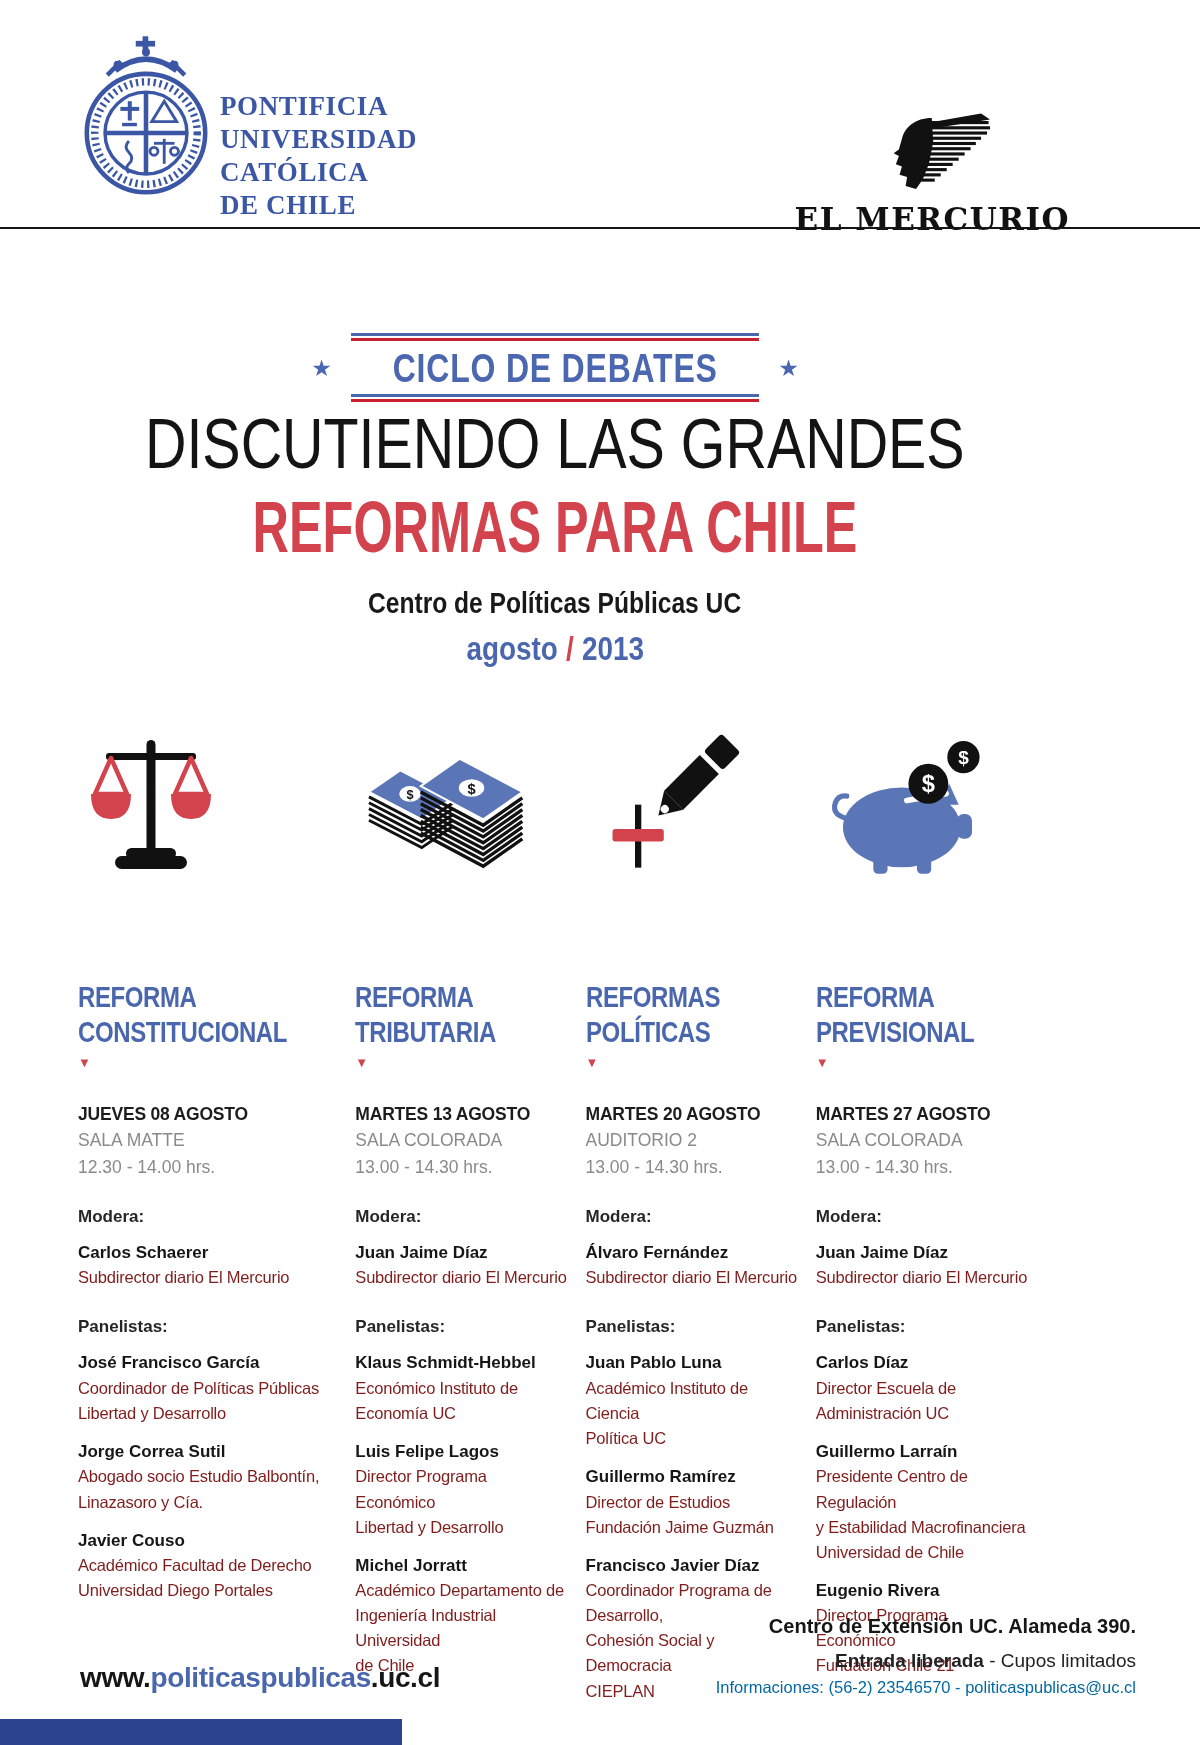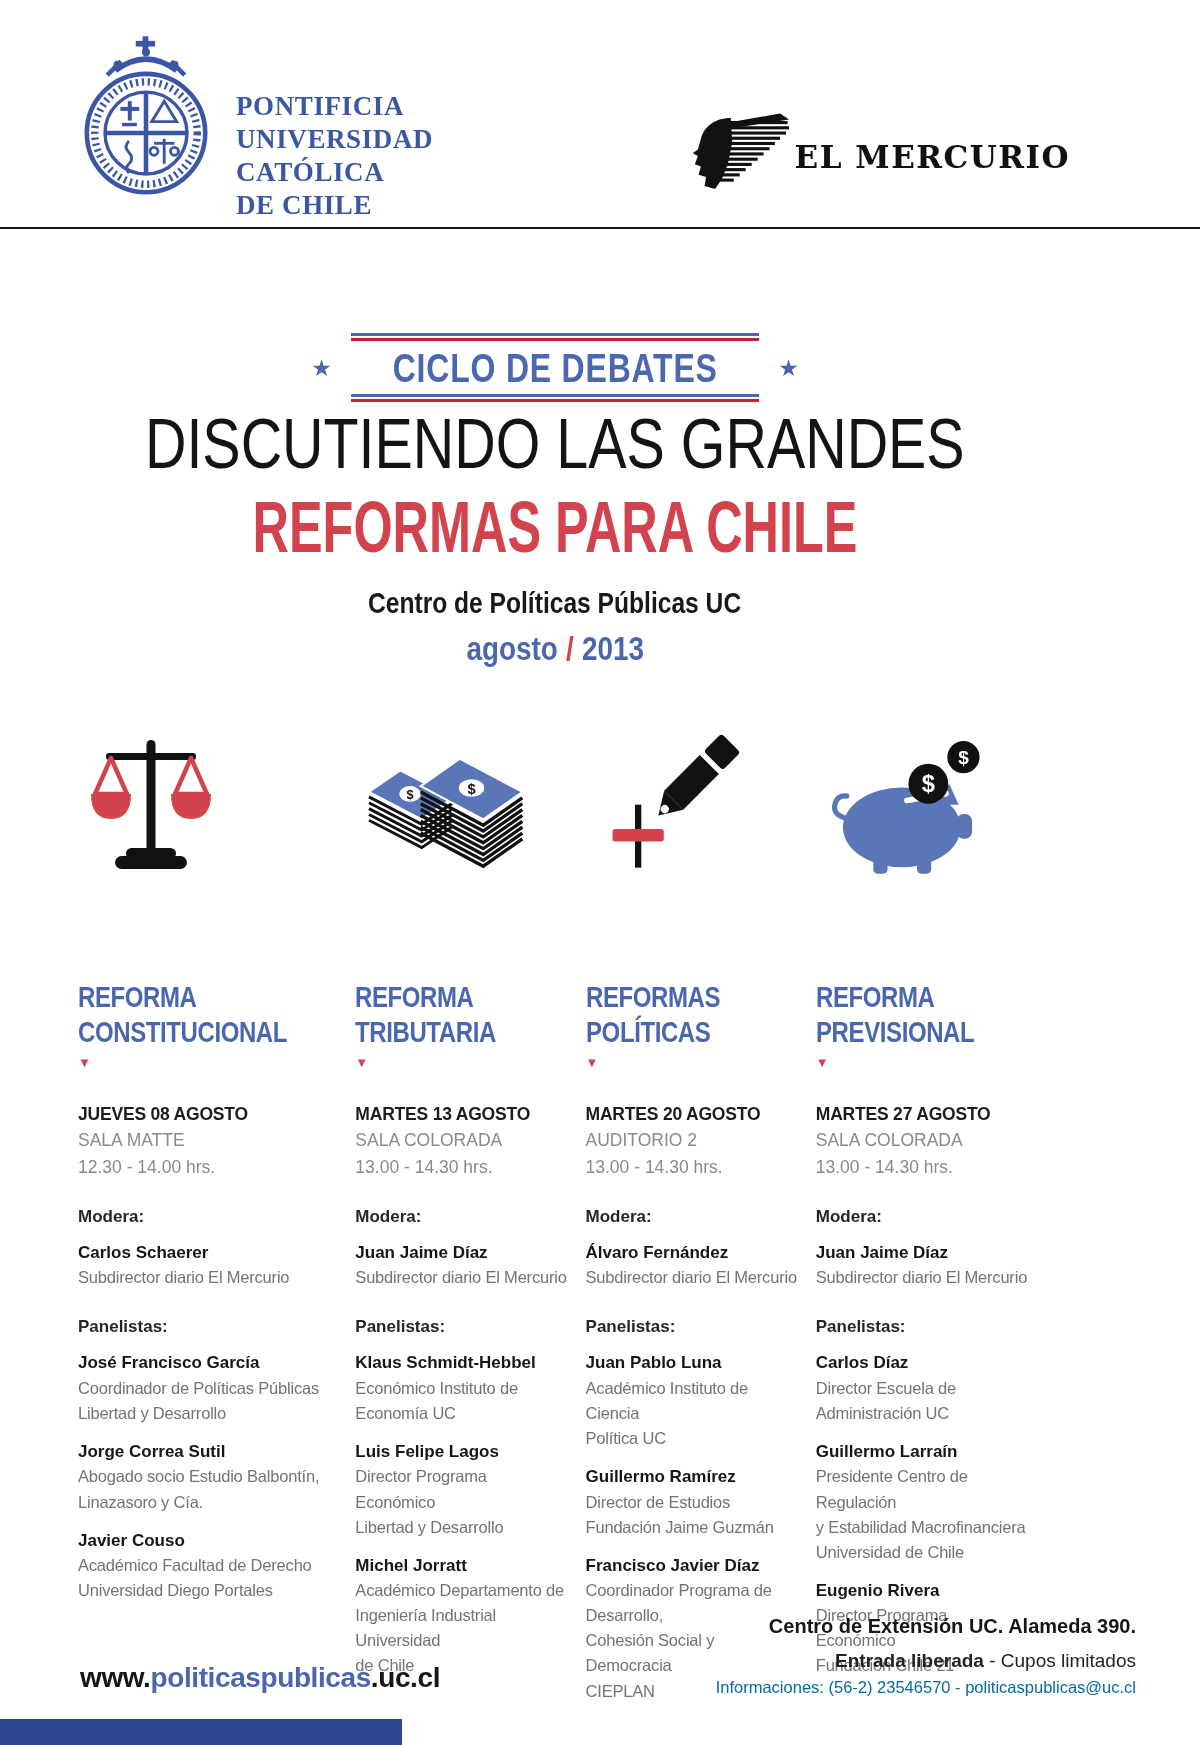--- a/index.html
+++ b/index.html
@@ -2,25 +2,25 @@
 <html><head>
 <meta charset="utf-8">
 <style>
   html,body{margin:0;padding:0;background:#ffffff;}
   .poster{position:relative;width:1200px;height:1745px;background:#fff;overflow:hidden;
           font-family:"Liberation Sans",sans-serif;color:#1c1c1c;}
 
   
   .brandbar{position:absolute;top:30px;left:72px;right:130px;display:flex;
             justify-content:space-between;align-items:flex-start;}
-  .uc-brand{display:flex;align-items:flex-start;gap:16px;}
+  .uc-brand{display:flex;align-items:flex-start;}
   .uc-seal{width:148px;height:172px;}
   .uc-wordmark{margin-top:60px;font-family:"Liberation Serif",serif;font-weight:bold;
                color:#3b56a4;font-size:27px;line-height:1.22;letter-spacing:.6px;}
-  .mercurio-brand{margin-top:82px;display:flex;flex-direction:row;align-items:center;}
+  .mercurio-brand{margin-top:82px;display:flex;flex-direction:column;align-items:center;}
   .mercurio-head{width:127px;height:86px;}
   .mercurio-wordmark{font-family:"DejaVu Serif",serif;font-weight:bold;font-size:31px;
                      letter-spacing:1.5px;color:#111;margin-top:3px;white-space:nowrap;}
   .header-rule{position:absolute;top:227px;left:0;width:1200px;height:2px;background:#151515;}
 
   
   .cnd{display:inline-block;white-space:nowrap;}
   .cx70{transform:scaleX(.70);} .cx80{transform:scaleX(.80);} .cx82{transform:scaleX(.82);}
   .ol{transform-origin:0 50%;}
 
@@ -56,21 +56,21 @@
   .col-title{margin:104px 0 0;font-size:30px;font-weight:bold;color:#4a67ae;
              line-height:1.15;letter-spacing:-.5px;}
   .col-title span{display:block;}
   .tri{color:#d2434d;font-size:13px;margin-top:7px;line-height:1;}
   .session{margin-top:32px;font-size:17.5px;line-height:1.5;}
   .session .date{font-weight:bold;letter-spacing:-.2px;color:#1c1c1c;}
   .session .venue,.session .time{color:#8a8a8a;}
   .label{margin-top:27px;font-weight:bold;font-size:17px;color:#262626;}
   .person{margin-top:13px;}
   .name{font-weight:bold;font-size:17px;line-height:1.5;color:#161616;}
-  .role{font-size:16.5px;color:#737373;line-height:1.52;white-space:pre-line;letter-spacing:-.2px;}
+  .role{font-size:16.5px;color:#7f1d1d;line-height:1.52;white-space:pre-line;letter-spacing:-.2px;}
 
   
   .footer-right{position:absolute;top:1615px;right:64px;text-align:right;}
   .f-address{font-size:20px;font-weight:bold;color:#161616;}
   .f-entry{margin-top:12px;font-size:19px;color:#222;}
   .f-entry .b{font-weight:bold;}
   .f-info{margin-top:6px;font-size:16.5px;color:#0369a1;}
   .website{position:absolute;left:80px;top:1662px;font-size:28px;font-weight:bold;
            letter-spacing:-.4px;color:#161616;text-decoration:none;}
   .website .blue{color:#4a67ae;}

